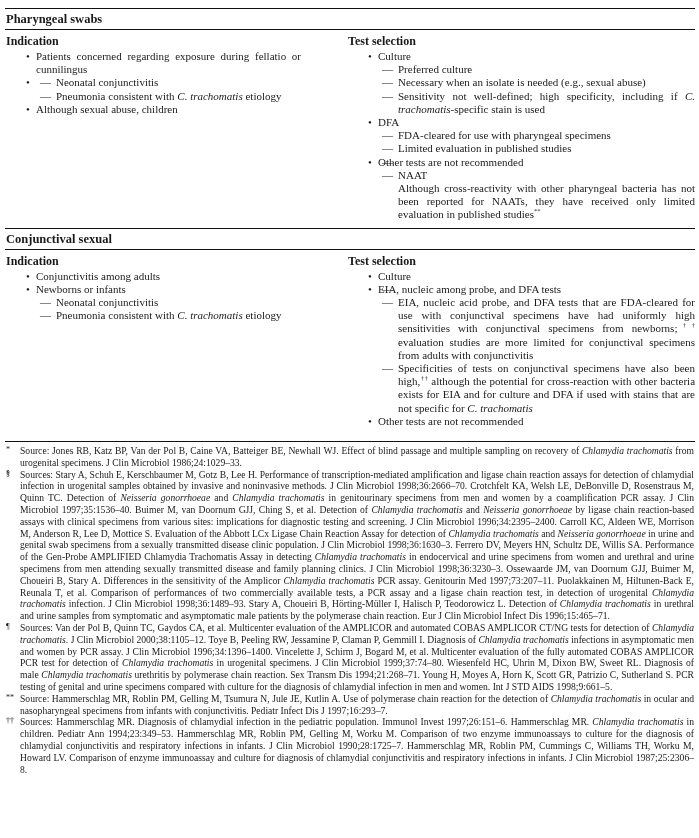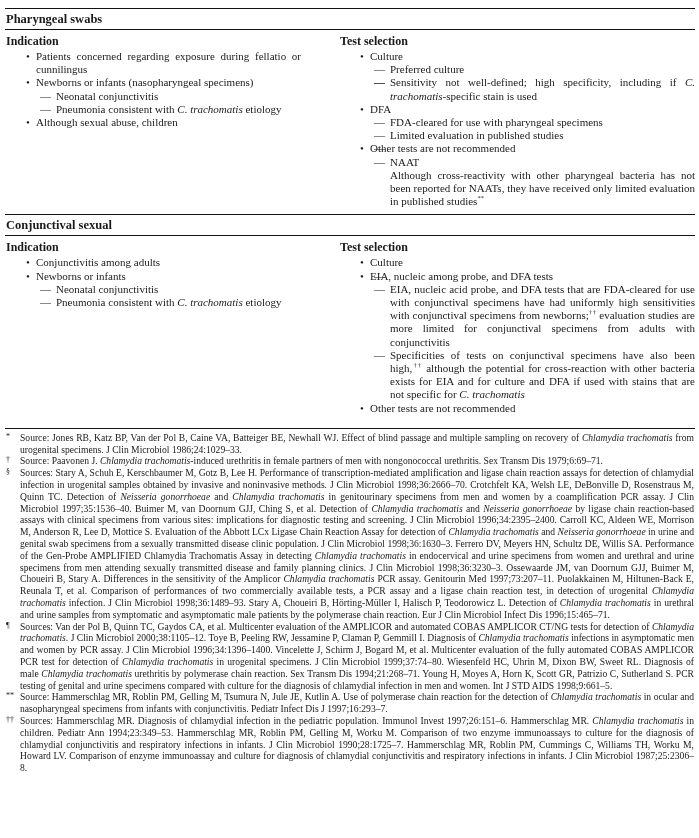--- a/index.html
+++ b/index.html
@@ -1,23 +1,23 @@
 <!DOCTYPE html>
 <html><head>
 <meta charset="utf-8">
 <style>
   html,body{margin:0;padding:0;background:#ffffff;}
   body{width:699px;height:838px;overflow:hidden;font-family:"Liberation Serif","DejaVu Serif",serif;color:#1a1a1a;}
   .page{box-sizing:border-box;width:699px;height:838px;padding:8px 4px 16px 5px;}
   .rule{height:0;border-top:1.5px solid #111;}
   .rule.thin{border-top:1.2px solid #111;}
   .sec-title{font-weight:bold;font-size:12.5px;line-height:14px;padding:3px 0 3px 1px;}
-  .cols{display:flex;padding:2px 0 6px 0;gap:32px;}
+  .cols{display:flex;padding:2px 0 6px 0;}
   .col-left{width:296px;margin-right:6px;flex:none;}
-  .col-right{flex:1;min-width:0;}
+  .col-right{flex:1;min-width:0;margin-left:40px;}
   .col-head{font-weight:bold;font-size:12px;line-height:14px;padding:2px 0 2px 1px;}
   .li{font-size:11px;line-height:13.2px;position:relative;text-align:justify;}
   .li.b{padding-left:31px;}
   .li.b>.mk{position:absolute;left:21px;}
   .li.d{padding-left:51px;}
   .li.d>.mk{position:absolute;left:35px;}
   .li.p{padding-left:51px;}
   .it{font-style:italic;}
   .sup{font-size:0.62em;vertical-align:super;line-height:0;}
   .fnrule{margin-top:7px;}
@@ -31,30 +31,30 @@
 <div class="page">
 
   <div class="rule"></div>
   <div class="sec-title">Pharyngeal swabs</div>
   <div class="rule"></div>
 
   <div class="cols">
     <div class="col-left">
       <div class="col-head">Indication</div>
       <div class="li b"><span class="mk">•</span><span class="tx">Patients concerned regarding exposure during fellatio or cunnilingus</span></div>
-      <div class="li b"><span class="mk">•</span><span class="tx">Newborns or infants (nasopharyngeal specimens)</span></div>
+      <div class="li b"><span class="mk">•</span></div>
       <div class="li d"><span class="mk">—</span><span class="tx">Neonatal conjunctivitis</span></div>
       <div class="li d"><span class="mk">—</span><span class="tx">Pneumonia consistent with <span class="it">C. trachomatis</span> etiology</span></div>
       <div class="li b"><span class="mk">•</span><span class="tx">Although sexual abuse, children</span></div>
     </div>
     <div class="col-right">
       <div class="col-head">Test selection</div>
       <div class="li b"><span class="mk">•</span><span class="tx">Culture</span></div>
       <div class="li d"><span class="mk">—</span><span class="tx">Preferred culture</span></div>
-      <div class="li d"><span class="mk">—</span></div>
+      <div class="li d"><span class="mk">—</span><span class="tx">Necessary when an isolate is needed (e.g., sexual abuse)</span></div>
       <div class="li d"><span class="mk">—</span><span class="tx">Sensitivity not well-defined; high specificity, including if <span class="it">C. trachomatis</span>-specific stain is used</span></div>
       <div class="li b"><span class="mk">•</span><span class="tx">DFA</span></div>
       <div class="li d"><span class="mk">—</span><span class="tx">FDA-cleared for use with pharyngeal specimens</span></div>
       <div class="li d"><span class="mk">—</span><span class="tx">Limited evaluation in published studies</span></div>
       <div class="li d"><span class="mk">—</span></div>
       <div class="li b"><span class="mk">•</span><span class="tx">Other tests are not recommended</span></div>
       <div class="li d"><span class="mk">—</span><span class="tx">NAAT</span></div>
       <div class="li p"><span class="tx">Although cross-reactivity with other pharyngeal bacteria has not been reported for NAATs, they have received only limited evaluation in published studies<span class="sup">**</span></span></div>
     </div>
   </div>
@@ -78,20 +78,20 @@
       <div class="li b"><span class="mk">•</span><span class="tx">EIA, nucleic among probe, and DFA tests</span></div>
       <div class="li d"><span class="mk">—</span><span class="tx">EIA, nucleic acid probe, and DFA tests that are FDA-cleared for use with conjunctival specimens have had uniformly high sensitivities with conjunctival specimens from newborns;<span class="sup">††</span> evaluation studies are more limited for conjunctival specimens from adults with conjunctivitis</span></div>
       <div class="li d"><span class="mk">—</span><span class="tx">Specificities of tests on conjunctival specimens have also been high,<span class="sup">††</span> although the potential for cross-reaction with other bacteria exists for EIA and for culture and DFA if used with stains that are not specific for <span class="it">C. trachomatis</span></span></div>
       <div class="li b"><span class="mk">•</span><span class="tx">Other tests are not recommended</span></div>
     </div>
   </div>
 
   <div class="rule thin fnrule"></div>
   <div class="fns">
     <div class="fn"><span class="mk">*</span><span class="tx">Source: Jones RB, Katz BP, Van der Pol B, Caine VA, Batteiger BE, Newhall WJ. Effect of blind passage and multiple sampling on recovery of <span class="it">Chlamydia trachomatis</span> from urogenital specimens. J Clin Microbiol 1986;24:1029–33.</span></div>
-    <div class="fn"><span class="mk">†</span><span class="tx">Source: Paavonen J. <span class="it">Chlamydia trachomatis</span>-induced urethritis in female partners of men with nongonococcal urethritis. Sex Transm Dis 1979;6:69–71.</span></div>
+    <div class="fn"><span class="mk">†</span></div>
     <div class="fn"><span class="mk">§</span><span class="tx">Sources: Stary A, Schuh E, Kerschbaumer M, Gotz B, Lee H. Performance of transcription-mediated amplification and ligase chain reaction assays for detection of chlamydial infection in urogenital samples obtained by invasive and noninvasive methods. J Clin Microbiol 1998;36:2666–70. Crotchfelt KA, Welsh LE, DeBonville D, Rosenstraus M, Quinn TC. Detection of <span class="it">Neisseria gonorrhoeae</span> and <span class="it">Chlamydia trachomatis</span> in genitourinary specimens from men and women by a coamplification PCR assay. J Clin Microbiol 1997;35:1536–40. Buimer M, van Doornum GJJ, Ching S, et al. Detection of <span class="it">Chlamydia trachomatis</span> and <span class="it">Neisseria gonorrhoeae</span> by ligase chain reaction-based assays with clinical specimens from various sites: implications for diagnostic testing and screening. J Clin Microbiol 1996;34:2395–2400. Carroll KC, Aldeen WE, Morrison M, Anderson R, Lee D, Mottice S. Evaluation of the Abbott LCx Ligase Chain Reaction Assay for detection of <span class="it">Chlamydia trachomatis</span> and <span class="it">Neisseria gonorrhoeae</span> in urine and genital swab specimens from a sexually transmitted disease clinic population. J Clin Microbiol 1998;36:1630–3. Ferrero DV, Meyers HN, Schultz DE, Willis SA. Performance of the Gen-Probe AMPLIFIED Chlamydia Trachomatis Assay in detecting <span class="it">Chlamydia trachomatis</span> in endocervical and urine specimens from women and urethral and urine specimens from men attending sexually transmitted disease and family planning clinics. J Clin Microbiol 1998;36:3230–3. Ossewaarde JM, van Doornum GJJ, Buimer M, Choueiri B, Stary A. Differences in the sensitivity of the Amplicor <span class="it">Chlamydia trachomatis</span> PCR assay. Genitourin Med 1997;73:207–11. Puolakkainen M, Hiltunen-Back E, Reunala T, et al. Comparison of performances of two commercially available tests, a PCR assay and a ligase chain reaction test, in detection of urogenital <span class="it">Chlamydia trachomatis</span> infection. J Clin Microbiol 1998;36:1489–93. Stary A, Choueiri B, Hörting-Müller I, Halisch P, Teodorowicz L. Detection of <span class="it">Chlamydia trachomatis</span> in urethral and urine samples from symptomatic and asymptomatic male patients by the polymerase chain reaction. Eur J Clin Microbiol Infect Dis 1996;15:465–71.</span></div>
     <div class="fn"><span class="mk">¶</span><span class="tx">Sources: Van der Pol B, Quinn TC, Gaydos CA, et al. Multicenter evaluation of the AMPLICOR and automated COBAS AMPLICOR CT/NG tests for detection of <span class="it">Chlamydia trachomatis</span>. J Clin Microbiol 2000;38:1105–12. Toye B, Peeling RW, Jessamine P, Claman P, Gemmill I. Diagnosis of <span class="it">Chlamydia trachomatis</span> infections in asymptomatic men and women by PCR assay. J Clin Microbiol 1996;34:1396–1400. Vincelette J, Schirm J, Bogard M, et al. Multicenter evaluation of the fully automated COBAS AMPLICOR PCR test for detection of <span class="it">Chlamydia trachomatis</span> in urogenital specimens. J Clin Microbiol 1999;37:74–80. Wiesenfeld HC, Uhrin M, Dixon BW, Sweet RL. Diagnosis of male <span class="it">Chlamydia trachomatis</span> urethritis by polymerase chain reaction. Sex Transm Dis 1994;21:268–71. Young H, Moyes A, Horn K, Scott GR, Patrizio C, Sutherland S. PCR testing of genital and urine specimens compared with culture for the diagnosis of chlamydial infection in men and women. Int J STD AIDS 1998;9:661–5.</span></div>
     <div class="fn"><span class="mk">**</span><span class="tx">Source: Hammerschlag MR, Roblin PM, Gelling M, Tsumura N, Jule JE, Kutlin A. Use of polymerase chain reaction for the detection of <span class="it">Chlamydia trachomatis</span> in ocular and nasopharyngeal specimens from infants with conjunctivitis. Pediatr Infect Dis J 1997;16:293–7.</span></div>
     <div class="fn"><span class="mk">††</span><span class="tx">Sources: Hammerschlag MR. Diagnosis of chlamydial infection in the pediatric population. Immunol Invest 1997;26:151–6. Hammerschlag MR. <span class="it">Chlamydia trachomatis</span> in children. Pediatr Ann 1994;23:349–53. Hammerschlag MR, Roblin PM, Gelling M, Worku M. Comparison of two enzyme immunoassays to culture for the diagnosis of chlamydial conjunctivitis and respiratory infections in infants. J Clin Microbiol 1990;28:1725–7. Hammerschlag MR, Roblin PM, Cummings C, Williams TH, Worku M, Howard LV. Comparison of enzyme immunoassay and culture for diagnosis of chlamydial conjunctivitis and respiratory infections in infants. J Clin Microbiol 1987;25:2306–8.</span></div>
   </div>
 
 </div>
 
 </body></html>

